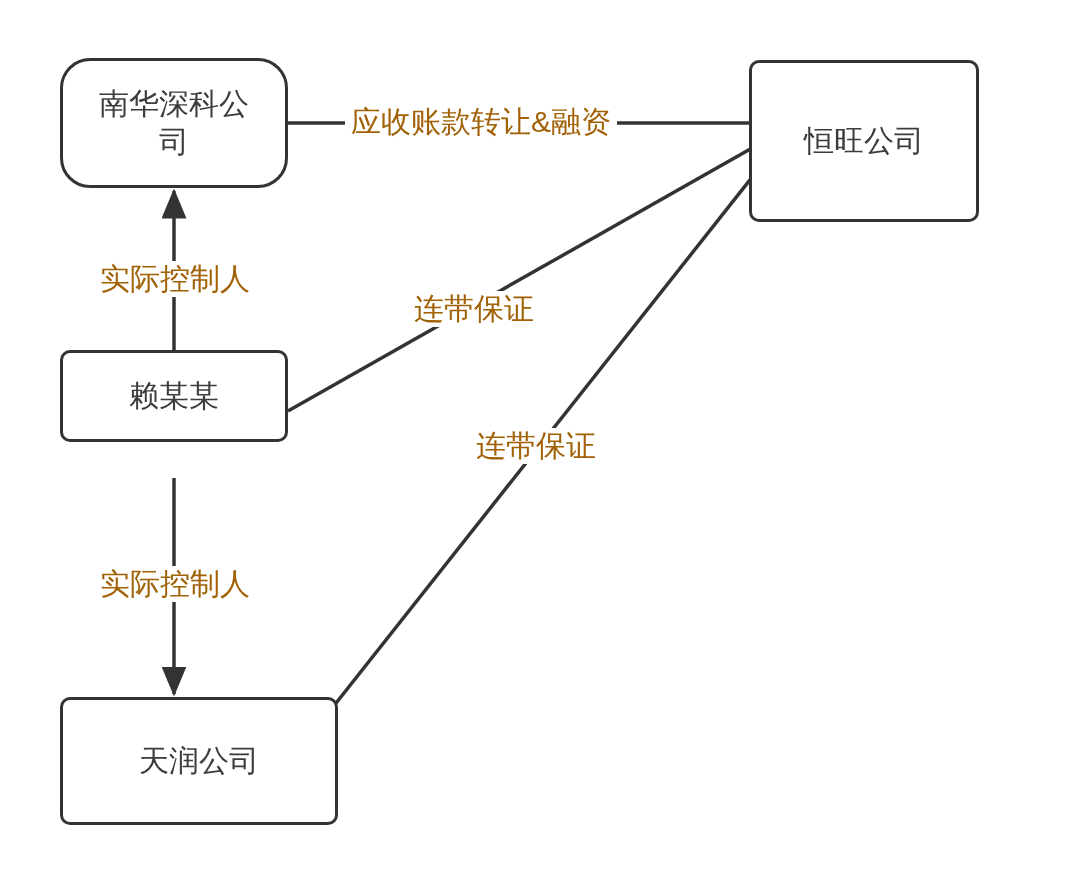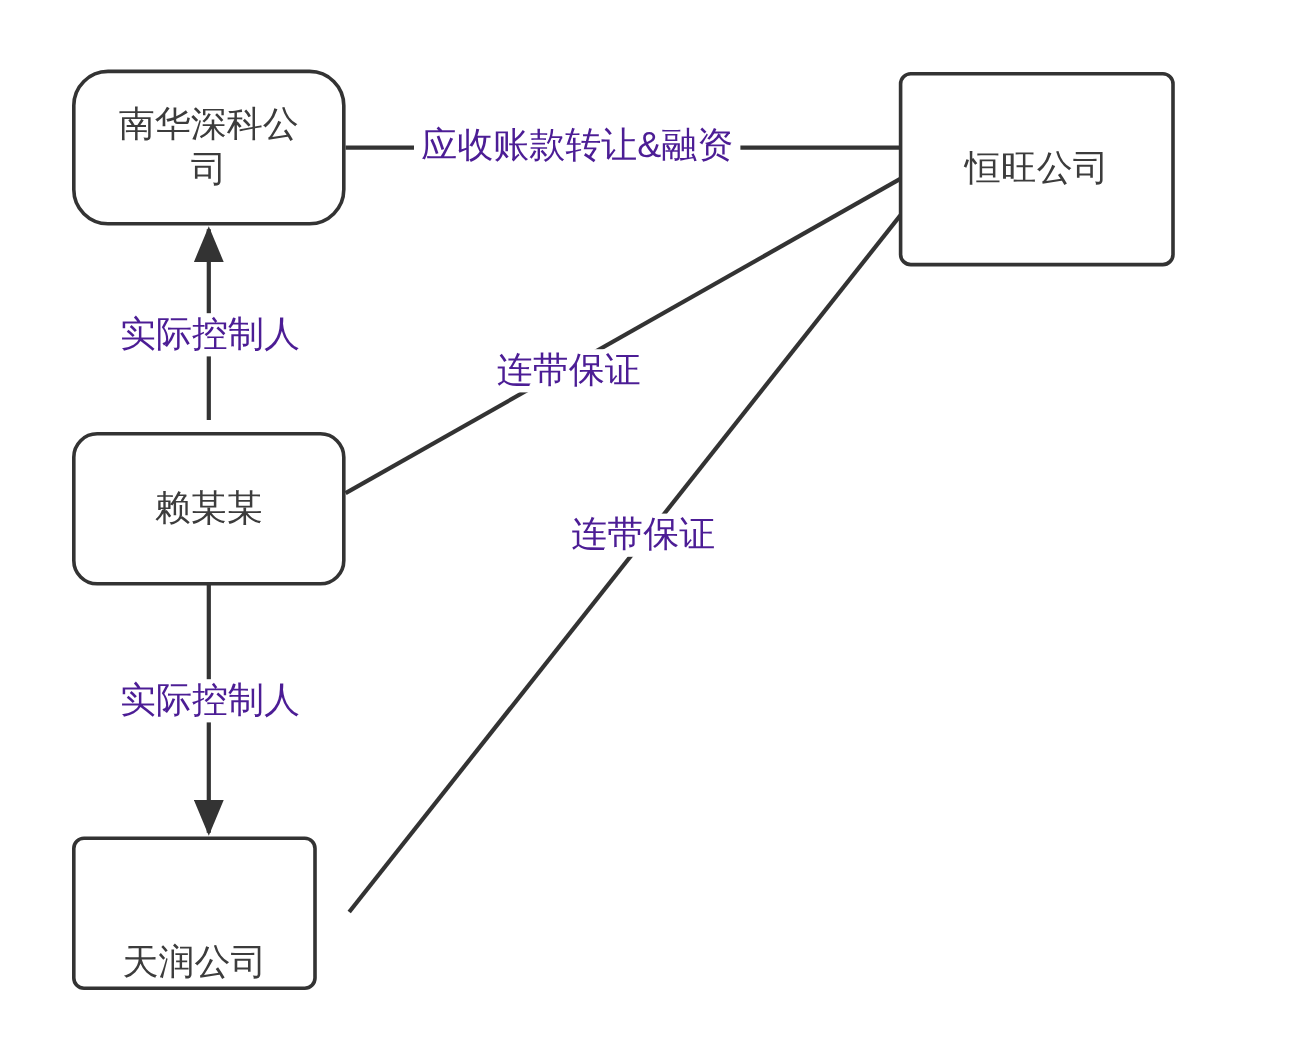--- a/index.html
+++ b/index.html
@@ -29,31 +29,31 @@
     display: flex;
     align-items: center;
     justify-content: center;
     text-align: center;
     font-size: 30px;
     line-height: 38px;
     color: #3c3c3c;
   }
   #node-nanhua   { left: 60px;  top: 58px;  width: 228px; height: 130px; border-radius: 30px; }
   #node-hengwang { left: 749px; top: 60px;  width: 230px; height: 162px; }
-  #node-lai      { left: 60px;  top: 360px; width: 228px; height: 128px; border-radius: 21px; }
-  #node-tianrun  { left: 60px;  top: 697px; width: 204px; height: 128px; align-items: flex-end; }
+  #node-lai      { left: 60px;  top: 350px; width: 228px; height: 92px; }
+  #node-tianrun  { left: 60px;  top: 697px; width: 278px; height: 128px; }
   #node-nanhua .node-label { max-width: 165px; }
   .edge-label {
     position: absolute;
     transform: translate(-50%, -50%);
     background: #ffffff;
     padding: 1px 6px;
     font-size: 30px;
     line-height: 34px;
-    color: #4c1d95;
+    color: #a16207;
     white-space: nowrap;
   }
   #label-finance           { left: 481px; top: 122px; }
   #label-control-top       { left: 175px; top: 279px; }
   #label-control-bottom    { left: 175px; top: 584px; }
   #label-guarantee-lai     { left: 474px; top: 309px; }
   #label-guarantee-tianrun { left: 536px; top: 446px; }
 </style>
 </head>
 <body>

